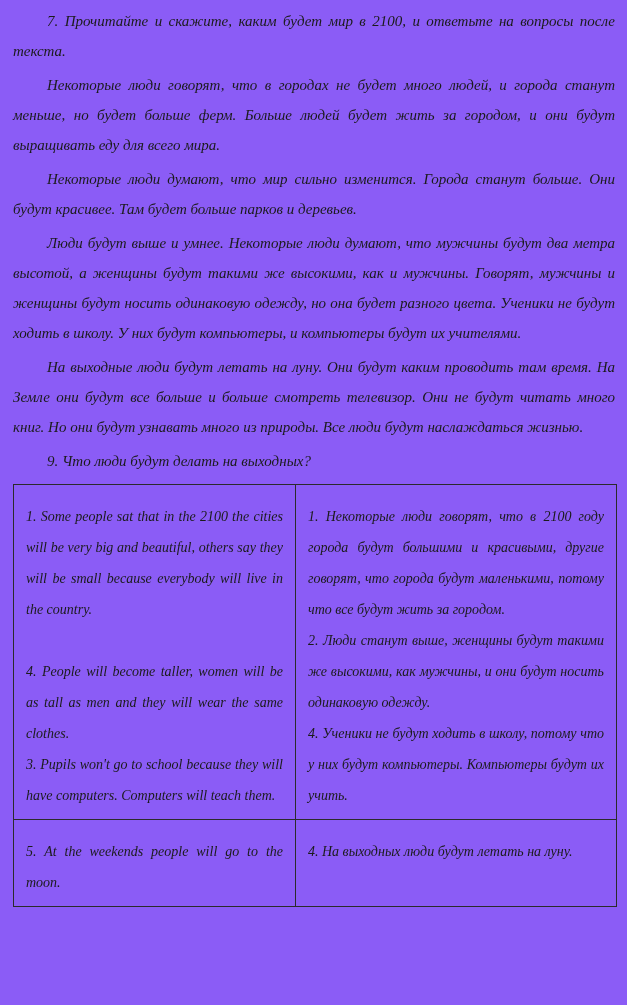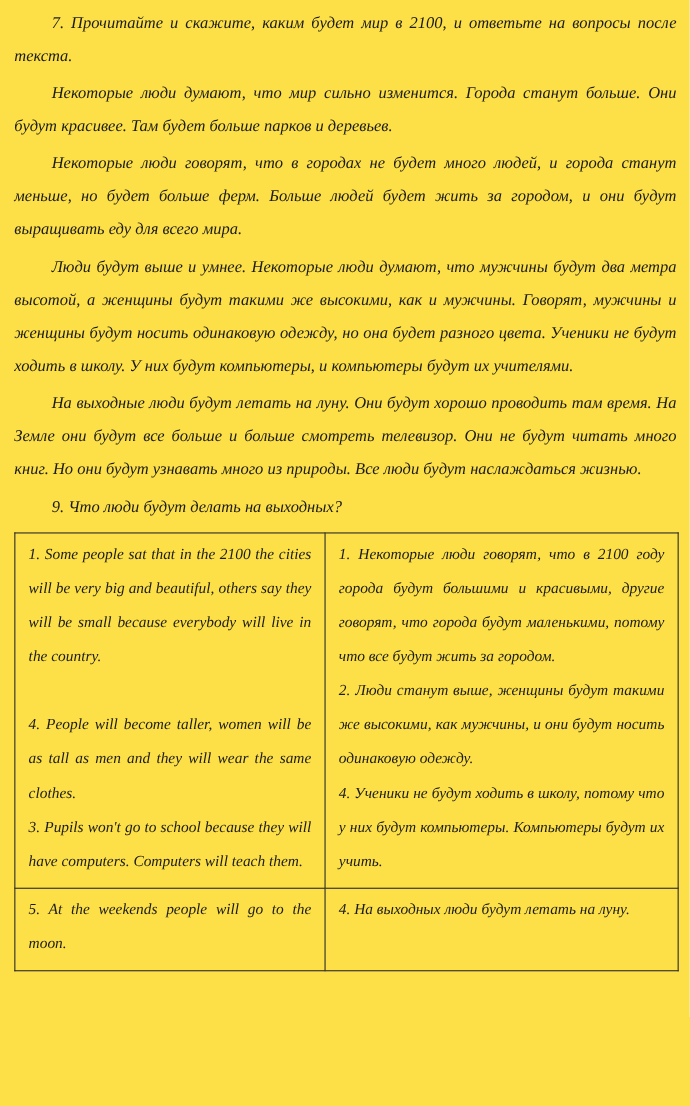--- a/index.html
+++ b/index.html
@@ -8,21 +8,21 @@
     width: 627px; height: 1005px;
     background: #ffffff;
     color: #1b1b1b;
     font-family: "Liberation Serif", serif;
     font-style: italic;
     overflow: hidden;
   }
   .page {
     width: 627px; height: 1005px;
     padding: 6px 12px 0 13px;
-    background: #fde047;
+    background: #8b5cf6;
   }
   .para {
     font-size: 15px;
     line-height: 30px;
     text-align: justify;
     text-indent: 34px;
     margin: 0 0 4px 0;
   }
   .qhead, .question {
     font-size: 15px;
@@ -32,44 +32,44 @@
   }
   table.answers {
     border-collapse: collapse;
     table-layout: fixed;
     width: 603px;
     margin-top: 8px;
   }
   table.answers td {
     border: 1.5px solid #2b2b2b;
     vertical-align: top;
-    padding: 4px 12px 8px 12px;
+    padding: 16px 12px 8px 12px;
     font-size: 14px;
     line-height: 31px;
     font-style: italic;
   }
   td.col-en { width: 282px; }
   td.col-ru { width: 321px; }
   .cell-item {
     text-align: justify;
     margin: 0;
   }
   .blank-line { height: 31px; }
 </style>
 </head>
 <body>
 
 <div class="page">
 
   <p class="para">7. Прочитайте и скажите, каким будет мир в 2100, и ответьте на вопросы после текста.</p>
 
+  <p class="para">Некоторые люди говорят, что в городах не будет много людей, и города станут меньше, но будет больше ферм. Больше людей будет жить за городом, и они будут выращивать еду для всего мира.</p>
   <p class="para">Некоторые люди думают, что мир сильно изменится. Города станут больше. Они будут красивее. Там будет больше парков и деревьев.</p>
-  <p class="para">Некоторые люди говорят, что в городах не будет много людей, и города станут меньше, но будет больше ферм. Больше людей будет жить за городом, и они будут выращивать еду для всего мира.</p>
   <p class="para">Люди будут выше и умнее. Некоторые люди думают, что мужчины будут два метра высотой, а женщины будут такими же высокими, как и мужчины. Говорят, мужчины и женщины будут носить одинаковую одежду, но она будет разного цвета. Ученики не будут ходить в школу. У них будут компьютеры, и компьютеры будут их учителями.</p>
-  <p class="para">На выходные люди будут летать на луну. Они будут хорошо проводить там время. На Земле они будут все больше и больше смотреть телевизор. Они не будут читать много книг. Но они будут узнавать много из природы. Все люди будут наслаждаться жизнью.</p>
+  <p class="para">На выходные люди будут летать на луну. Они будут каким проводить там время. На Земле они будут все больше и больше смотреть телевизор. Они не будут читать много книг. Но они будут узнавать много из природы. Все люди будут наслаждаться жизнью.</p>
 
   <p class="question">9. Что люди будут делать на выходных?</p>
 
   <table class="answers">
     <tbody>
       <tr>
         <td class="col-en">
           <p class="cell-item">1. Some people sat that in the 2100 the cities will be very big and beautiful, others say they will be small because everybody will live in the country.</p>
           <div class="blank-line"></div>
           <p class="cell-item">4. People will become taller, women will be as tall as men and they will wear the same clothes.</p>

